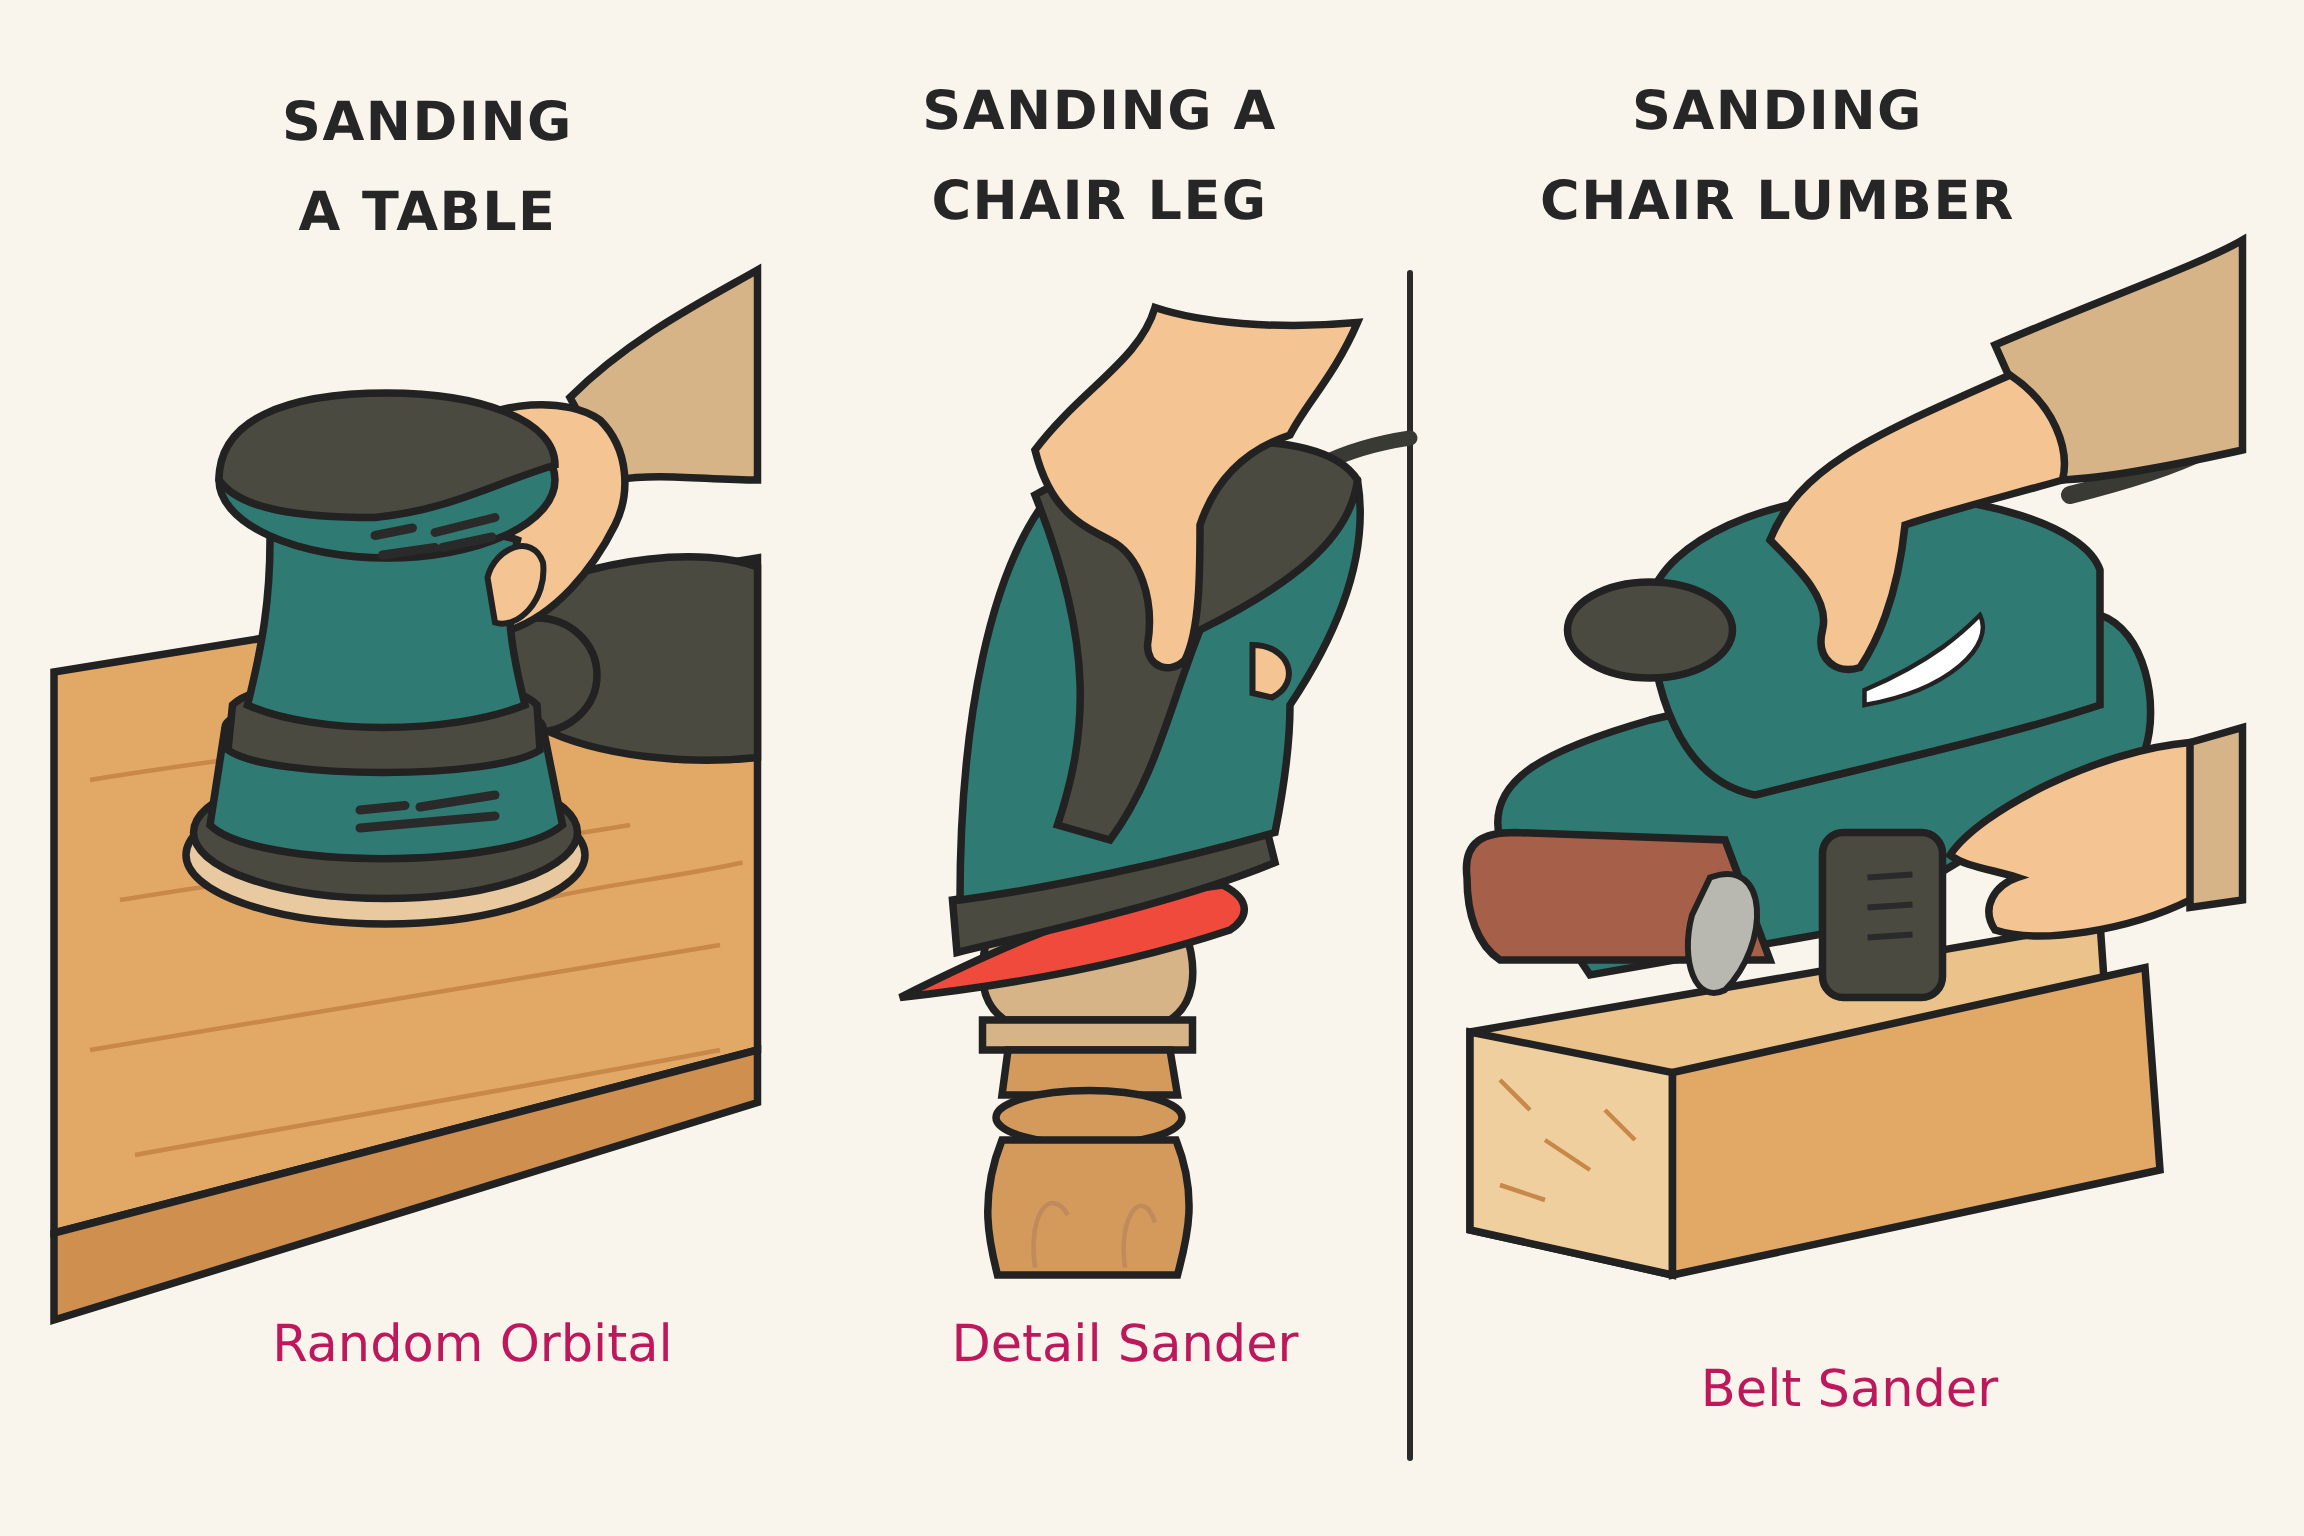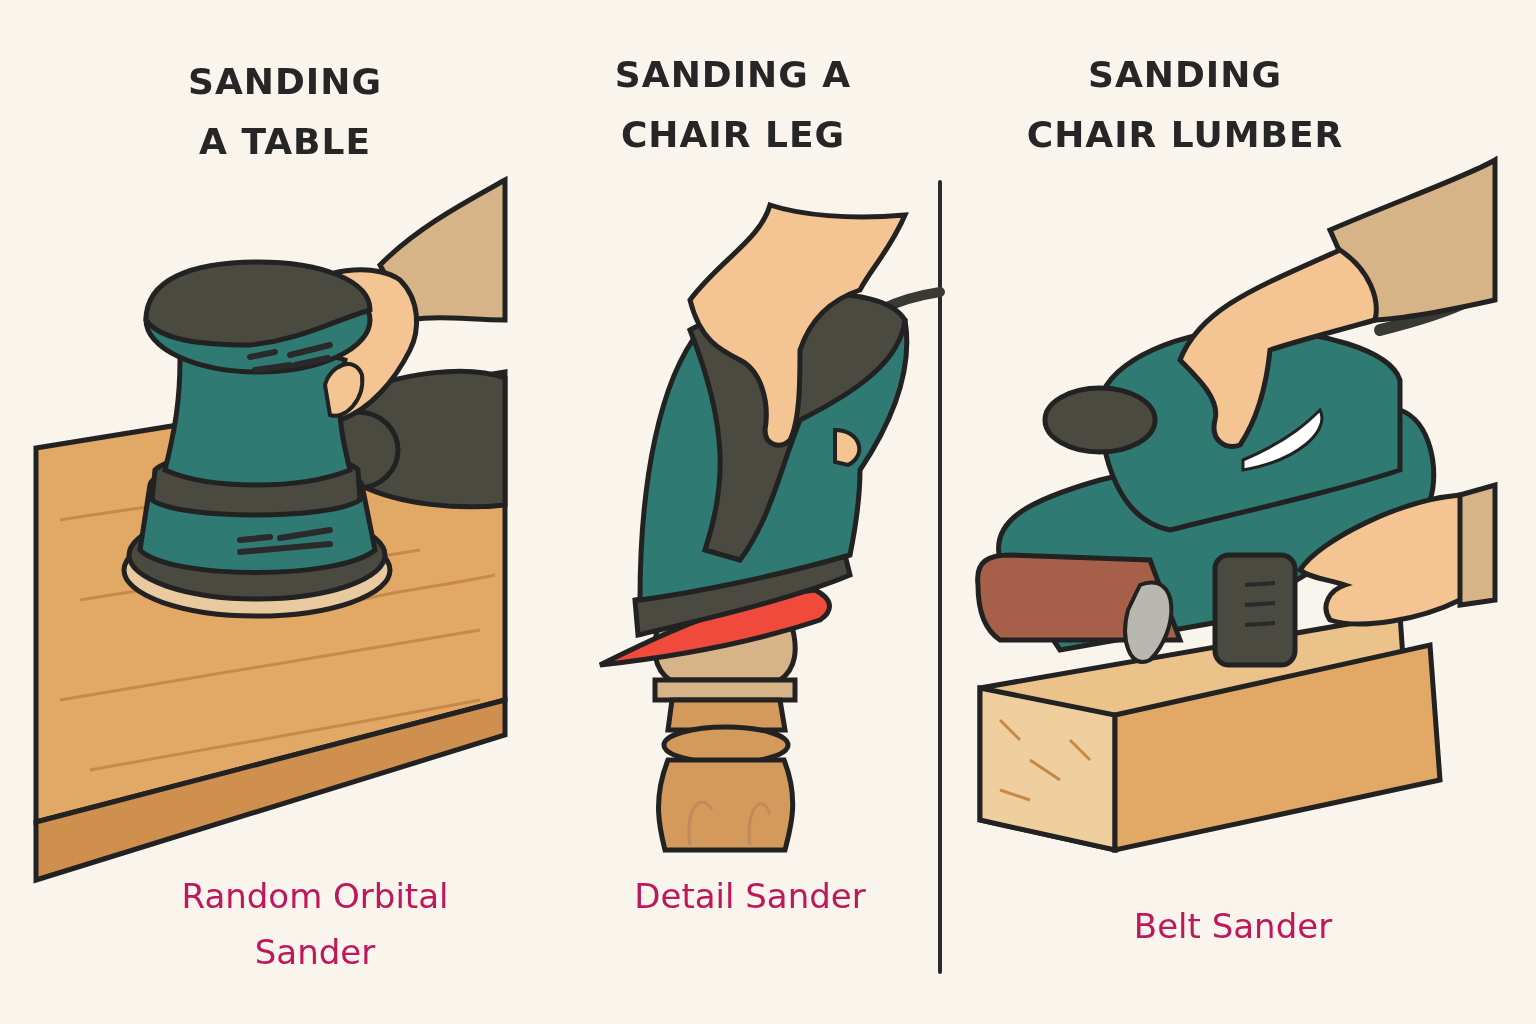--- a/index.html
+++ b/index.html
@@ -106,20 +106,19 @@
     <path d="M1330,230 C1400,200 1470,175 1495,160 L1495,300 C1450,310 1400,320 1370,320 Z" fill="#d6b488" stroke="#222" stroke-width="5"></path>
     <path d="M1180,360 C1200,310 1250,290 1340,250 C1370,270 1380,300 1375,320 C1340,330 1300,340 1270,350 C1265,400 1250,430 1240,445 C1225,450 1210,440 1215,420 C1220,400 1200,380 1180,360 Z" fill="#f4c493" stroke="#222" stroke-width="5"></path>
 
     <path d="M1300,570 C1320,540 1400,500 1460,495 C1480,520 1480,560 1460,600 C1420,620 1360,630 1330,620 C1320,605 1330,590 1345,585 C1330,580 1310,578 1300,570 Z" fill="#f4c493" stroke="#222" stroke-width="5"></path>
     <path d="M1460,495 L1495,485 L1495,600 L1460,605 Z" fill="#d6b488" stroke="#222" stroke-width="5"></path>
   </g>
 </svg>
 
 <div class="caption" style="left:110px;top:868px;width:410px;">
   <div>Random Orbital</div>
-  <div>Sander</div>
 </div>
 <div class="caption" style="left:560px;top:868px;width:380px;">
   <div>Detail Sander</div>
 </div>
 <div class="caption" style="left:1048px;top:868px;width:370px;margin-top:30px;">
   <div>Belt Sander</div>
 </div>
 
 </body></html>

